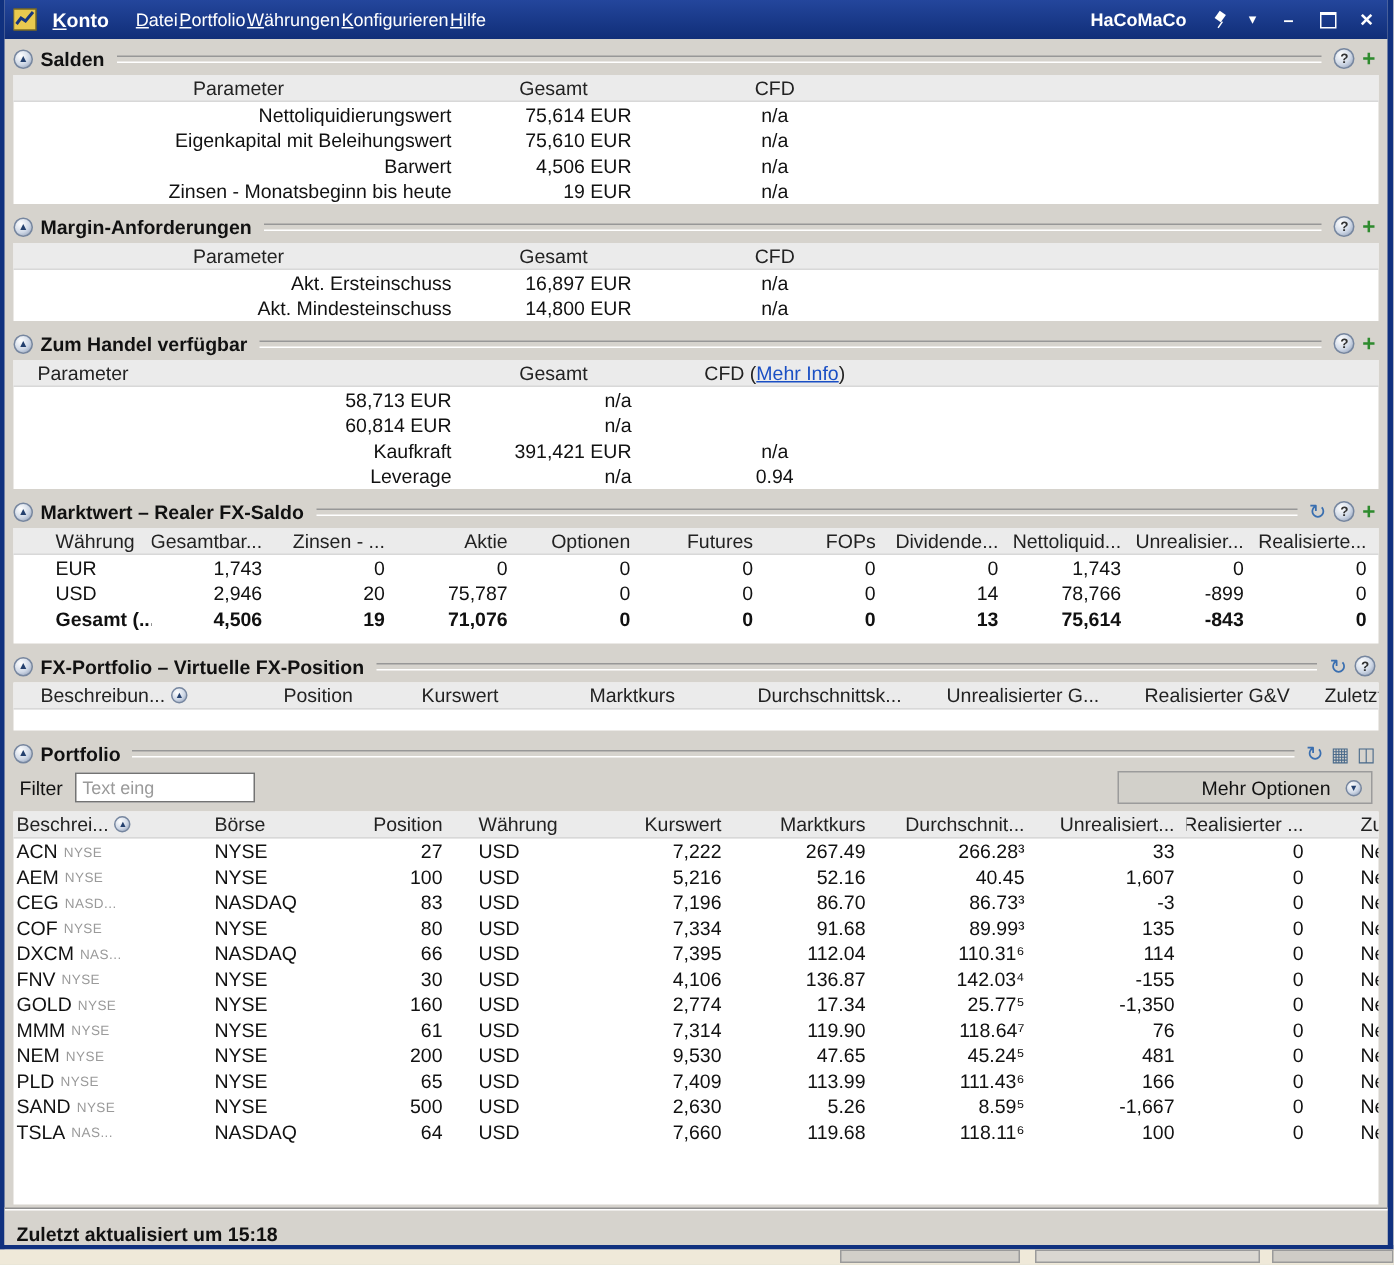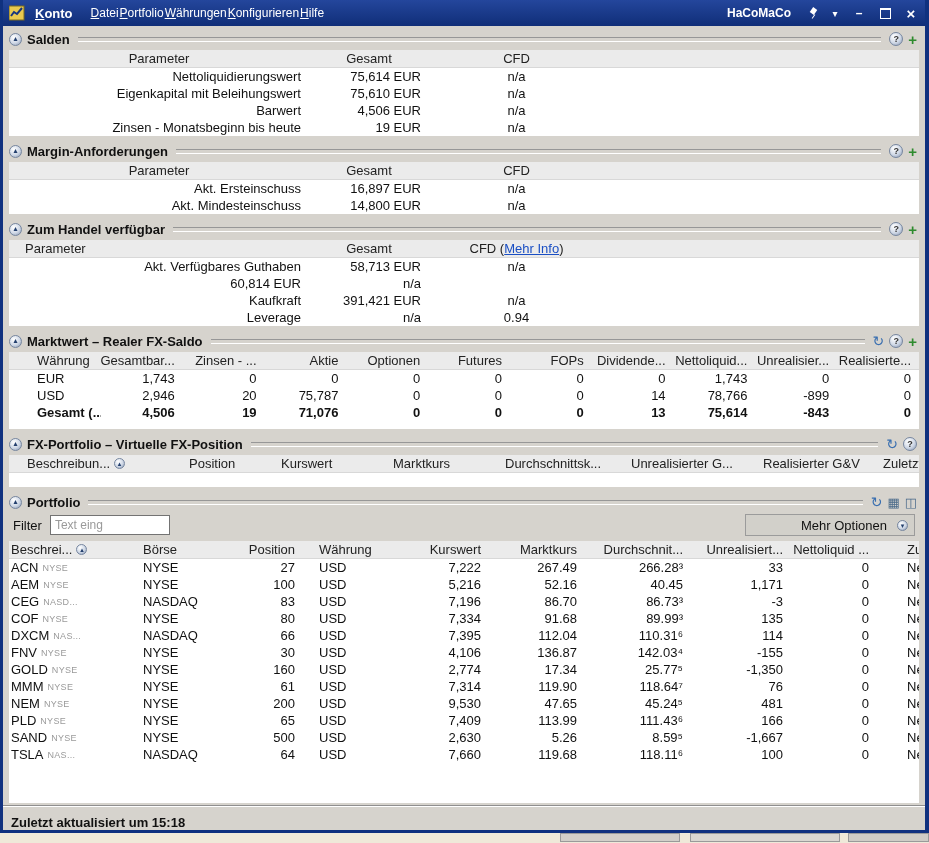--- a/index.html
+++ b/index.html
@@ -209,21 +209,20 @@
         <div class="trow thead">
           <div class="tcell">Parameter</div>
           <div class="tcell">Gesamt</div>
           <div class="tcell">
             <span>CFD (</span>
             <span class="hdr-link">Mehr Info</span>
             <span>)</span>
           </div>
         </div>
         <div class="trow">
-          <div class="tcell">Akt. Verfügbares Guthaben</div>
           <div class="tcell">58,713 EUR</div>
           <div class="tcell">n/a</div>
         </div>
         <div class="trow">
           <div class="tcell">60,814 EUR</div>
           <div class="tcell">n/a</div>
         </div>
         <div class="trow">
           <div class="tcell">Kaufkraft</div>
           <div class="tcell">391,421 EUR</div>
@@ -356,21 +355,21 @@
             <span>Beschrei...</span>
             <span class="sphere tiny">▴</span>
           </div>
           <div class="tcell">Börse</div>
           <div class="tcell">Position</div>
           <div class="tcell">Währung</div>
           <div class="tcell">Kurswert</div>
           <div class="tcell">Marktkurs</div>
           <div class="tcell">Durchschnit...</div>
           <div class="tcell">Unrealisiert...</div>
-          <div class="tcell">Nettoliquid ...</div>
+          <div class="tcell">Realisierter ...</div>
           <div class="tcell">Zuletzt Liqu...</div>
         </div>
         <div class="trow">
           <div class="tcell">
             <span class="sym">ACN</span>
             <span class="exch">NYSE</span>
           </div>
           <div class="tcell">NYSE</div>
           <div class="tcell">27</div>
           <div class="tcell">USD</div>
@@ -385,21 +384,21 @@
           <div class="tcell">
             <span class="sym">AEM</span>
             <span class="exch">NYSE</span>
           </div>
           <div class="tcell">NYSE</div>
           <div class="tcell">100</div>
           <div class="tcell">USD</div>
           <div class="tcell">5,216</div>
           <div class="tcell">52.16</div>
           <div class="tcell">40.45</div>
-          <div class="tcell">1,171</div>
+          <div class="tcell">1,607</div>
           <div class="tcell">0</div>
           <div class="tcell">Nein</div>
         </div>
         <div class="trow">
           <div class="tcell">
             <span class="sym">CEG</span>
             <span class="exch">NASD...</span>
           </div>
           <div class="tcell">NASDAQ</div>
           <div class="tcell">83</div>

